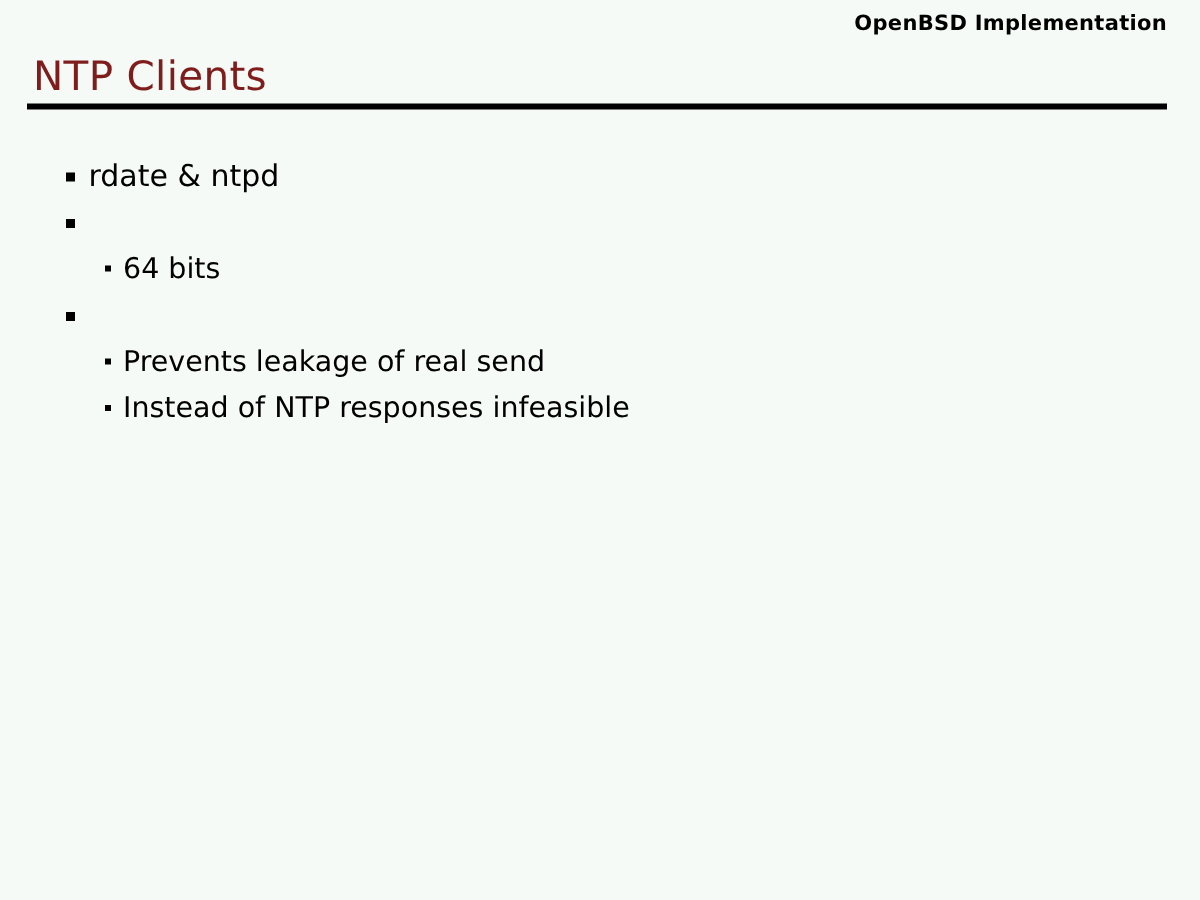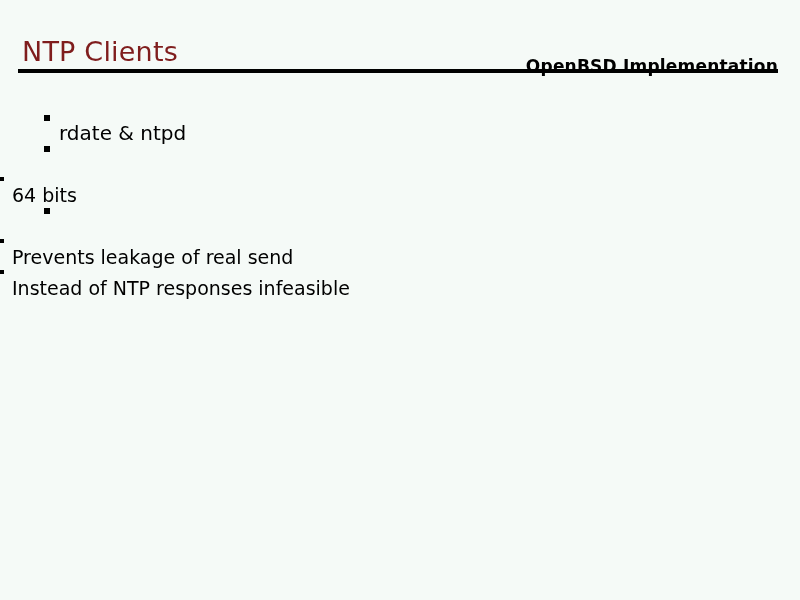--- a/index.html
+++ b/index.html
@@ -19,26 +19,25 @@
     height: 600px;
     background: #f5faf7;
   }
 
   
   .slide-header {
     position: absolute;
     top: 8px;
     right: 22px;
     font-family: "DejaVu Sans", sans-serif;
-    font-size: 17px;
+    font-size: 14px;
     font-weight: bold;
     color: #000000;
     letter-spacing: 0.2px;
     white-space: nowrap;
-    margin-top: 48px;
   }
 
   
   .slide-title {
     position: absolute;
     top: 36px;
     left: 22px;
     font-family: "DejaVu Sans", sans-serif;
     font-size: 27px;
     font-weight: normal;
@@ -69,20 +68,21 @@
     align-items: flex-start;
     white-space: nowrap;
   }
 
   .bullet-row.level-1 {
     padding-left: 44px;
     height: 31px;
   }
 
   .bullet-row.level-2 {
+    padding-left: 70px;
     height: 31px;
   }
 
   .marker {
     flex: 0 0 auto;
     color: #000000;
     line-height: 1;
   }
 
   .level-1 .marker {
@@ -98,21 +98,20 @@
     height: 4px;
     background: #000000;
     margin-top: 11px;
     margin-right: 8px;
   }
 
   .bullet-text {
     font-family: "DejaVu Sans", sans-serif;
     color: #000000;
     white-space: nowrap;
-    margin-top: 16px;
   }
 
   .level-1 .bullet-text {
     font-size: 20px;
     line-height: 26px;
   }
 
   .level-2 .bullet-text {
     font-size: 19px;
     line-height: 26px;

